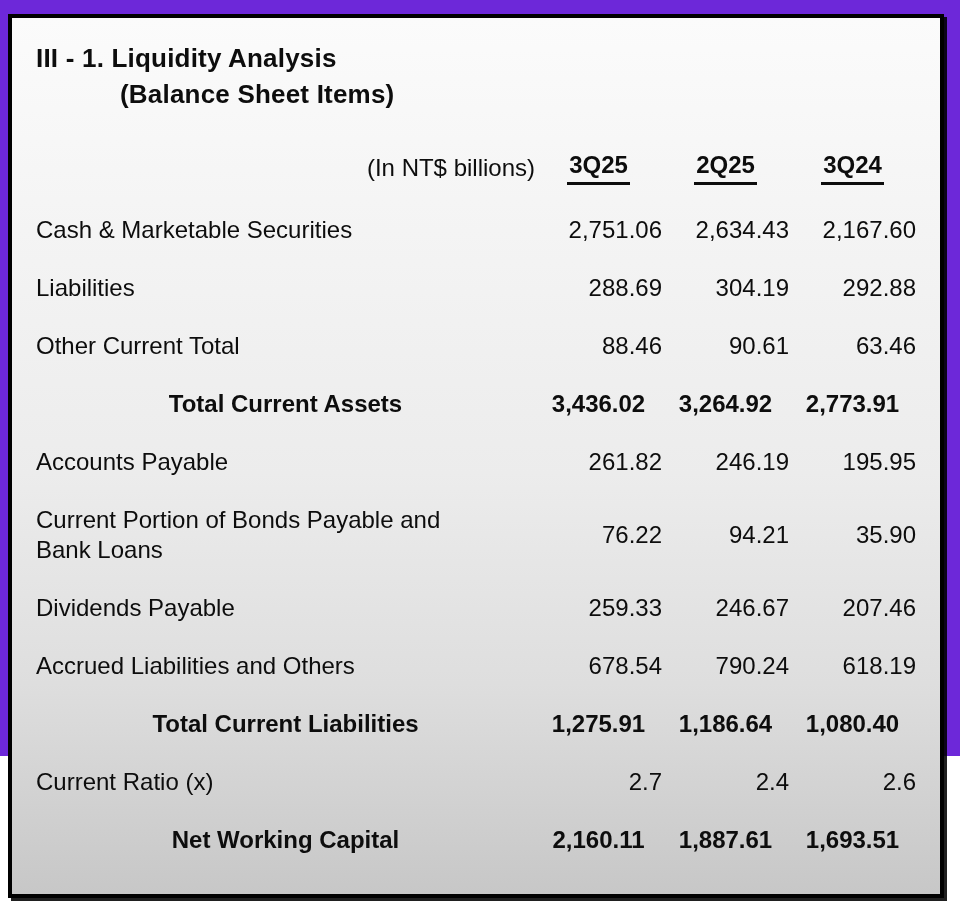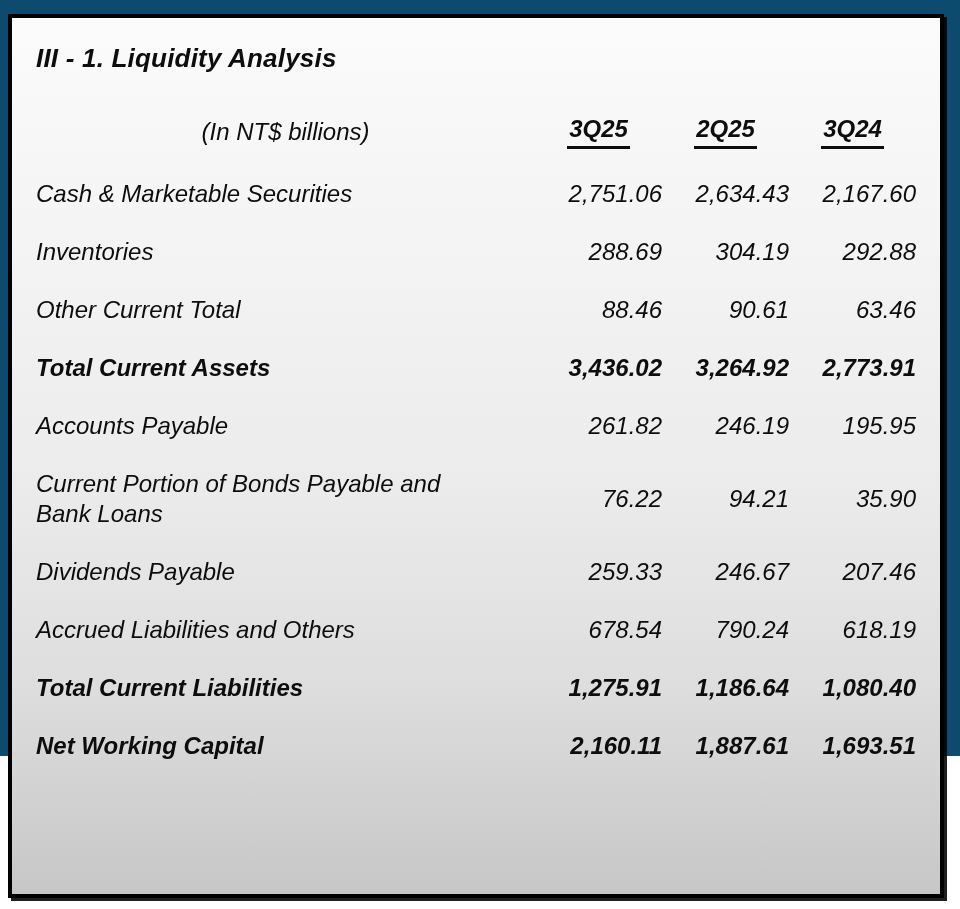--- a/index.html
+++ b/index.html
@@ -14,22 +14,21 @@
   html, body {
     width: 960px; height: 909px;
     background: #ffffff;
     font-family: "Liberation Sans", "DejaVu Sans", sans-serif;
     color: var(--ink);
     overflow: hidden;
   }
   .page {
     position: relative;
     width: 960px; height: 756px;
-    background: #0c4a6e;
-    font-style: italic;
+    background: #6d28d9;
   }
   .frame {
     position: absolute;
     left: 8px; top: 14px;
     width: 936px; height: 884px;
     border: 4px solid var(--frame);
     box-shadow: 3px 3px 0 rgba(0,0,0,0.88);
     background: linear-gradient(to bottom,
       var(--bg-top) 0%,
       var(--bg-mid) 52%,
@@ -57,45 +56,46 @@
   th, td {
     font-size: 24px;
     vertical-align: middle;
     padding: 14px 0;
     line-height: 30px;
   }
   thead th {
     padding-top: 16px;
     padding-bottom: 16px;
     font-weight: normal;
-    text-align: center;
+    text-align: right;
   }
-  thead th.num-col { }
+  thead th.num-col { text-align: center; }
   .col-head {
     display: inline-block;
     font-weight: bold;
     border-bottom: 3px solid var(--ink);
     padding: 0 2px 2px 2px;
   }
   td.label-col { text-align: left; }
   td.label-col .label-text {
     display: inline-block;
     max-width: 450px;
   }
   td.num-col { text-align: right; }
-  tr.bold-row td { font-weight: bold; }
+  tr.bold-row td { font-weight: bold; text-align: center; }
 </style>
 </head>
 <body>
 
 <div class="page">
   <div class="frame">
 
     <div class="title">
       <div>III - 1. Liquidity Analysis</div>
+      <div class="title-line2">(Balance Sheet Items)</div>
     </div>
 
     <table class="liq">
       <colgroup>
         <col class="c-label">
         <col class="c-num">
         <col class="c-num">
         <col class="c-num">
       </colgroup>
       <thead>
@@ -113,21 +113,21 @@
         </tr>
       </thead>
       <tbody>
           <tr>
             <td class="label-col"><span class="label-text">Cash &amp; Marketable Securities</span></td>
             <td class="num-col">2,751.06</td>
             <td class="num-col">2,634.43</td>
             <td class="num-col">2,167.60</td>
           </tr>
           <tr>
-            <td class="label-col"><span class="label-text">Inventories</span></td>
+            <td class="label-col"><span class="label-text">Liabilities</span></td>
             <td class="num-col">288.69</td>
             <td class="num-col">304.19</td>
             <td class="num-col">292.88</td>
           </tr>
           <tr>
             <td class="label-col"><span class="label-text">Other Current Total</span></td>
             <td class="num-col">88.46</td>
             <td class="num-col">90.61</td>
             <td class="num-col">63.46</td>
           </tr>
@@ -160,20 +160,26 @@
             <td class="num-col">678.54</td>
             <td class="num-col">790.24</td>
             <td class="num-col">618.19</td>
           </tr>
           <tr class="bold-row">
             <td class="label-col"><span class="label-text">Total Current Liabilities</span></td>
             <td class="num-col">1,275.91</td>
             <td class="num-col">1,186.64</td>
             <td class="num-col">1,080.40</td>
           </tr>
+          <tr>
+            <td class="label-col"><span class="label-text">Current Ratio (x)</span></td>
+            <td class="num-col">2.7</td>
+            <td class="num-col">2.4</td>
+            <td class="num-col">2.6</td>
+          </tr>
           <tr class="bold-row">
             <td class="label-col"><span class="label-text">Net Working Capital</span></td>
             <td class="num-col">2,160.11</td>
             <td class="num-col">1,887.61</td>
             <td class="num-col">1,693.51</td>
           </tr>
         </tbody>
     </table>
 
   </div>

